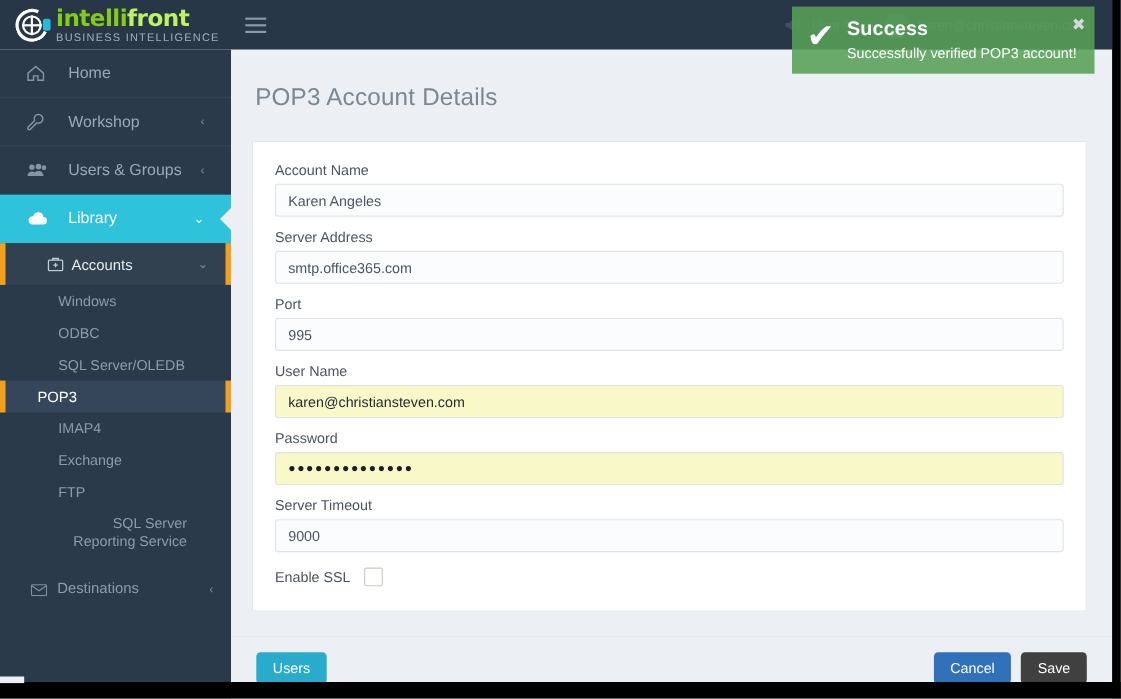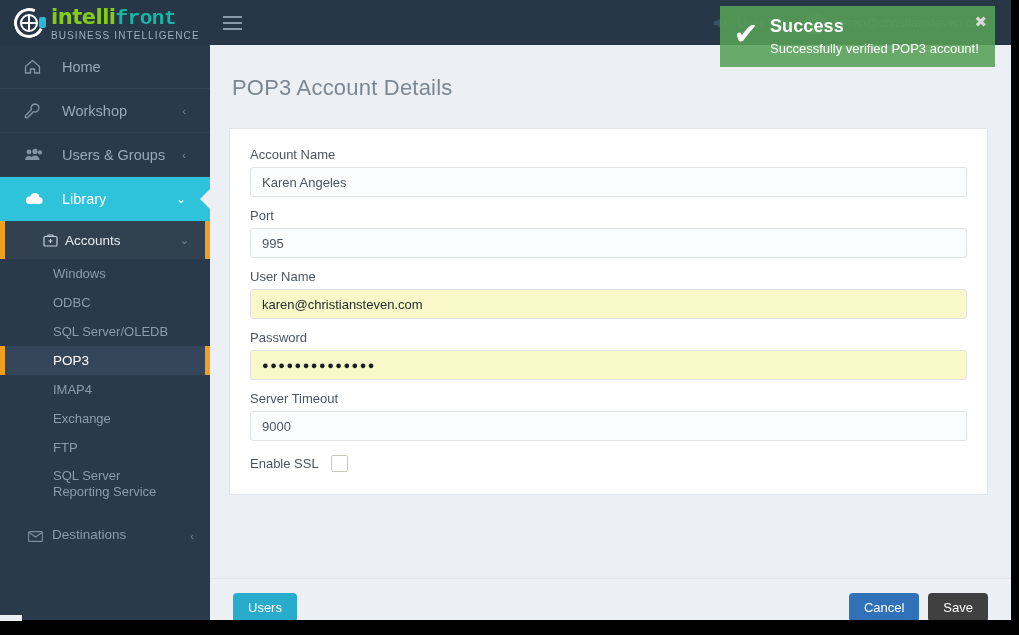--- a/index.html
+++ b/index.html
@@ -65,21 +65,21 @@
     background: #2bb8d6;
     border-radius: 2px;
   }
   .logo-text { line-height: 1; padding-top: 2px; }
   .logo-word {
     font-size: 21px; font-weight: bold;
     letter-spacing: -0.5px;
     font-family: "DejaVu Sans", sans-serif;
   }
   .logo-word .w1 { color: #84cc16; }
-  .logo-word .w2 { color: #14b8a6; font-family: Liberation Mono, monospace; }
+  .logo-word .w2 { color: #bef264; }
   .logo-sub {
     font-size: 10px; color: #9fb0be;
     letter-spacing: 1.1px; margin-top: 2px;
     font-family: "Liberation Sans", sans-serif;
   }
   #hamburger {
     width: 44px; height: 45px;
     display: flex; flex-direction: column;
     align-items: center; justify-content: center;
     gap: 4px; cursor: pointer;
@@ -167,24 +167,24 @@
   .sub-item {
     display: flex; align-items: center;
     height: 29px; padding-left: 53px;
     color: #8b9cab; font-size: 13px;
     cursor: pointer;
   }
   .sub-item.selected {
     background: #36465a; color: #ffffff;
     border-left: 5px solid #f0a01e;
     border-right: 5px solid #f0a01e;
-    padding-left: 48px;
+    padding-left: 29px;
     font-size: 13.5px;
   }
-  .sub-item.tall { height: 44px; line-height: 16px; padding-right: 40px; }
+  .sub-item.tall { height: 44px; line-height: 16px; padding-right: 40px; text-align: right; }
   .sidebar-foot {
     display: flex; align-items: flex-end;
     height: 32px; padding: 0 16px 0 28px;
     color: #8b9cab; font-size: 13.5px;
     cursor: pointer; margin-top: 4px;
   }
   .sidebar-foot .nav-icon {
     width: 24px; flex: 0 0 24px;
     display: flex; align-items: center; color: #7d8e9d;
   }
@@ -427,20 +427,24 @@
   <div id="main">
     <h1 id="page-title">POP3 Account Details</h1>
 
     <div id="card">
 
       <div class="form-group">
         <label class="form-label">Account Name</label>
         <input class="form-input" type="text" value="Karen Angeles" style="">
       </div>
 
+      <div class="form-group">
+        <label class="form-label">Server Address</label>
+        <input class="form-input" type="text" value="smtp.office365.com" style="">
+      </div>
 
       <div class="form-group">
         <label class="form-label">Port</label>
         <input class="form-input" type="text" value="995" style="">
       </div>
 
       <div class="form-group">
         <label class="form-label">User Name</label>
         <input class="form-input autofill" type="text" value="karen@christiansteven.com" style="">
       </div>

